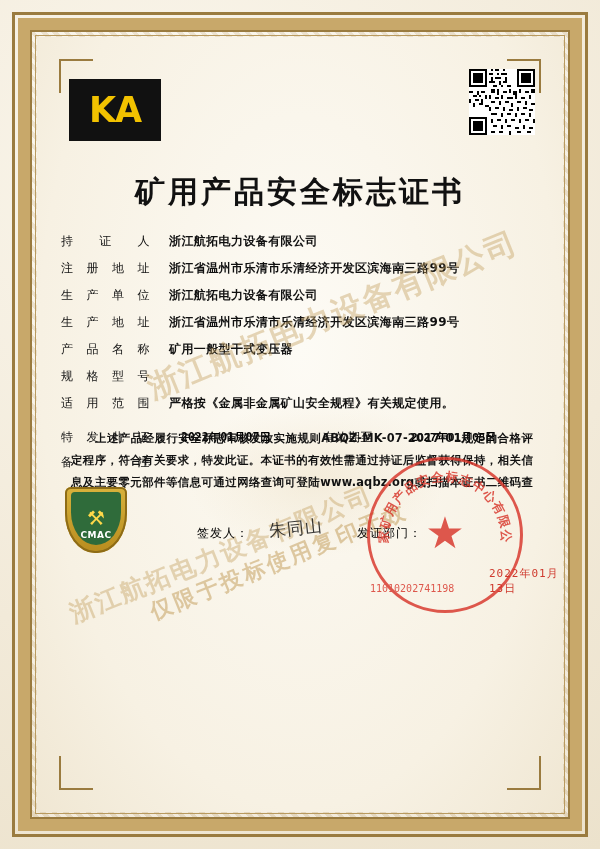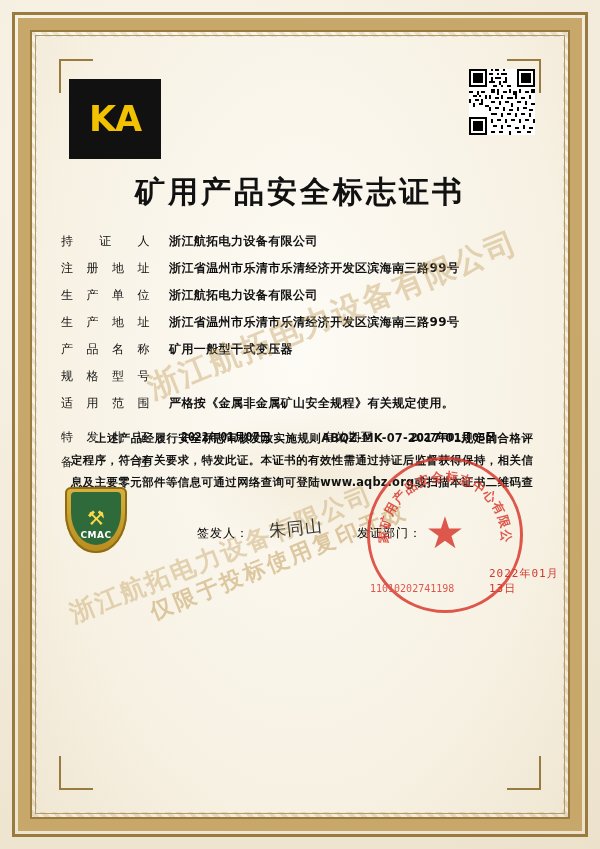--- a/index.html
+++ b/index.html
@@ -69,21 +69,21 @@
   }
   .corner.tl { left: 22px; top: 22px; border-right: none; border-bottom: none; }
   .corner.tr { right: 22px; top: 22px; border-left: none; border-bottom: none; }
   .corner.bl { left: 22px; bottom: 22px; border-right: none; border-top: none; }
   .corner.br { right: 22px; bottom: 22px; border-left: none; border-top: none; }
 
   
   .logo {
     position: absolute;
     left: 32px; top: 42px;
-    width: 92px; height: 80px;
+    width: 92px; height: 62px;
     background: #111;
     display: flex;
     align-items: center;
     justify-content: center;
   }
   .logo-text {
     color: #f2c200;
     font-weight: bold;
     font-size: 35px;
     letter-spacing: -1px;

